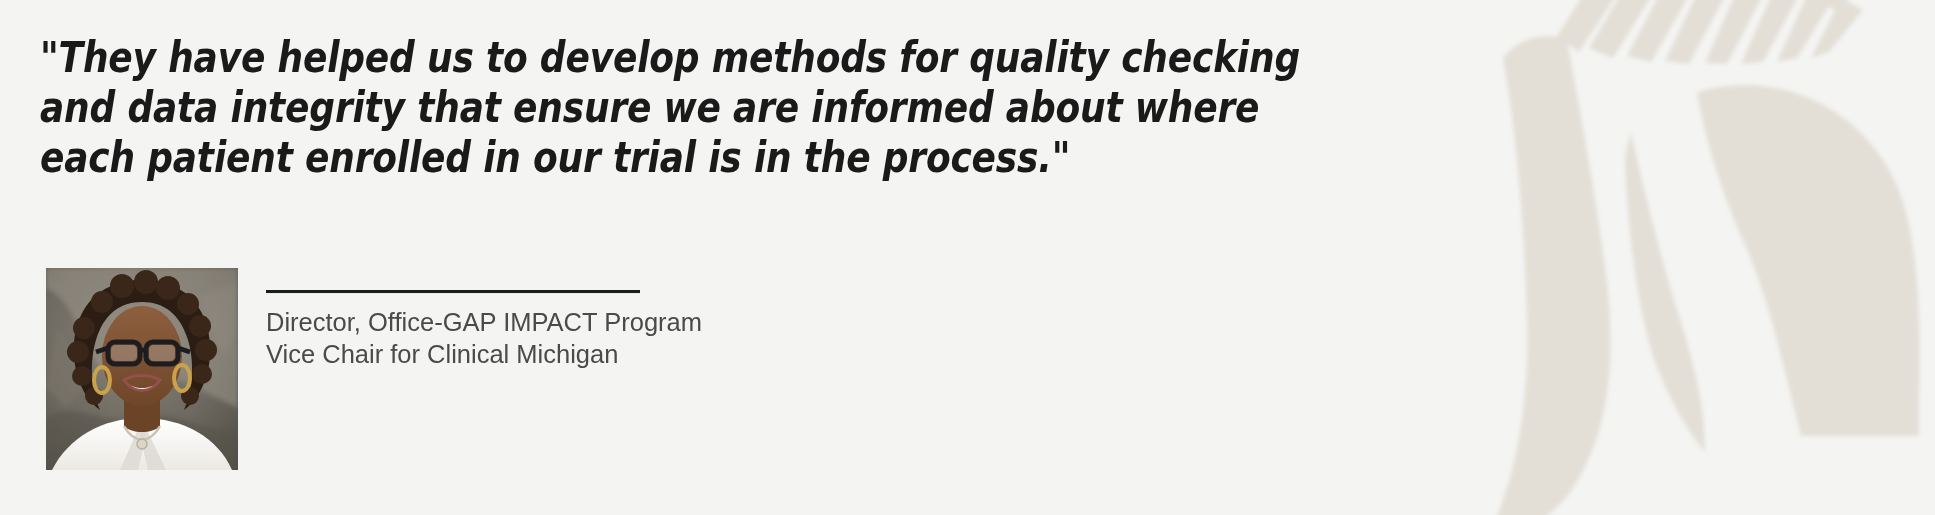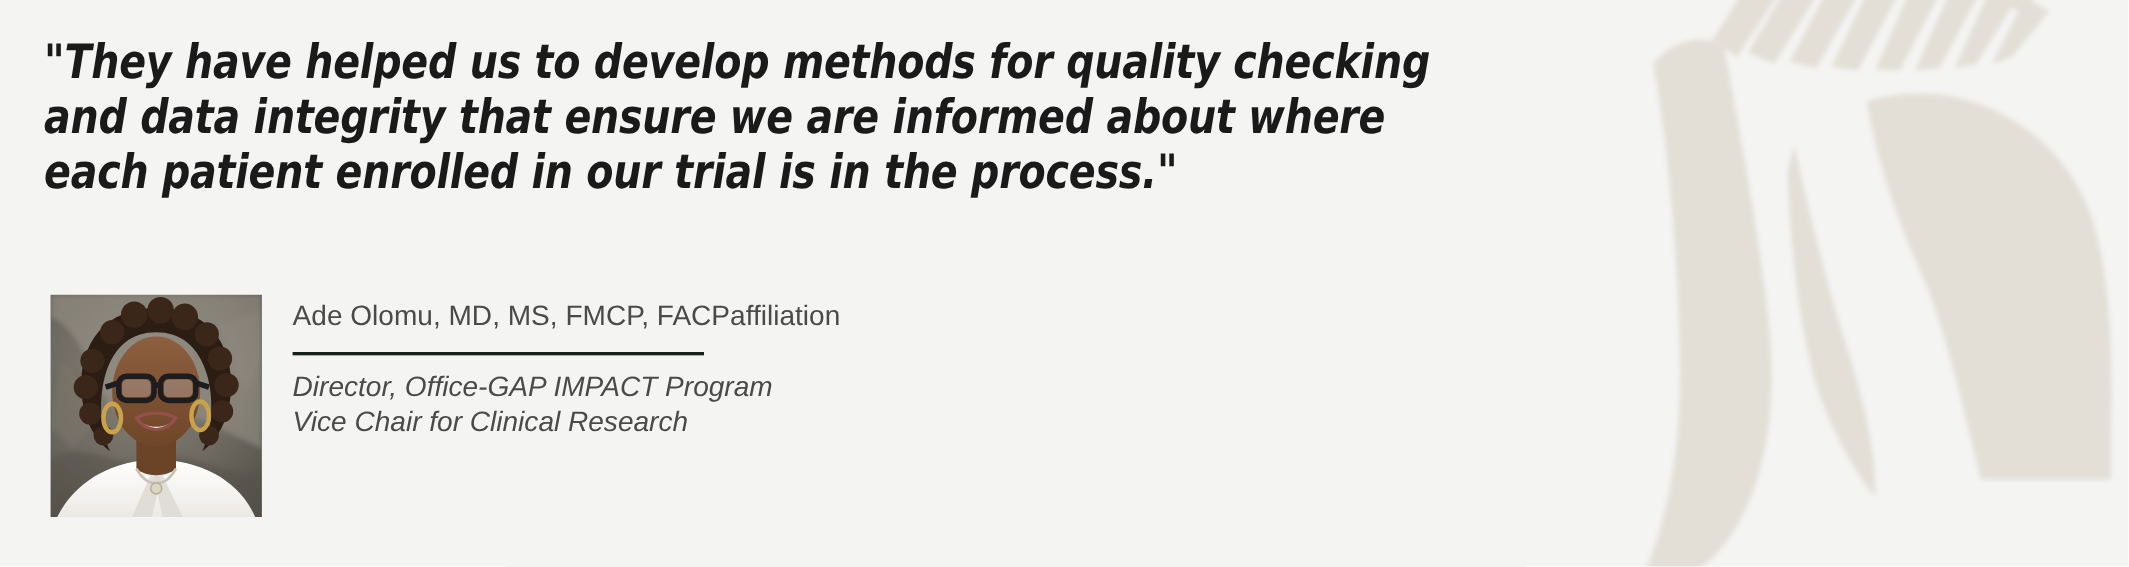--- a/index.html
+++ b/index.html
@@ -85,21 +85,21 @@
     margin: 18px 0 13px 0;
     box-shadow: 0 1px 0 #e8e8e6;
   }
 
   .attr-roles {
     font-size: 25.5px;
     line-height: 32px;
     color: #4a4a4a;
     white-space: nowrap;
   }
-  .attr-roles div { white-space: nowrap; font-style: italic; }
+  .attr-roles div { white-space: nowrap; }
 </style>
 </head>
 <body>
 
 <div class="stage">
 
   <div class="watermark">
     <svg viewBox="0 0 470 600" xmlns="http://www.w3.org/2000/svg" aria-hidden="true">
       <defs>
         <filter id="soften" x="-15%" y="-15%" width="130%" height="130%">
@@ -230,24 +230,23 @@
           <ellipse cx="56" cy="112" rx="8" ry="13"></ellipse>
           <ellipse cx="136" cy="110" rx="8" ry="13"></ellipse>
         </g>
 
         <path d="M78 158 C 88 176, 104 176, 114 158" fill="none" stroke="#c9c3b6" stroke-width="2.5"></path>
         <circle cx="96" cy="176" r="5" fill="#ddd6c4" stroke="#b9b09c" stroke-width="1.5"></circle>
       </svg>
     </div>
 
     <div class="attr-text">
-      <div class="attr-name">Ade Olomu, MD, MS, FMCP, FACPaffiliation</div>
 
       <div class="attr-rule"></div>
 
       <div class="attr-roles">
         <div>Director, Office-GAP IMPACT Program</div>
-        <div>Vice Chair for Clinical Research</div>
+        <div>Vice Chair for Clinical Michigan</div>
       </div>
     </div>
 
   </div>
 </div>
 
 </body></html>

